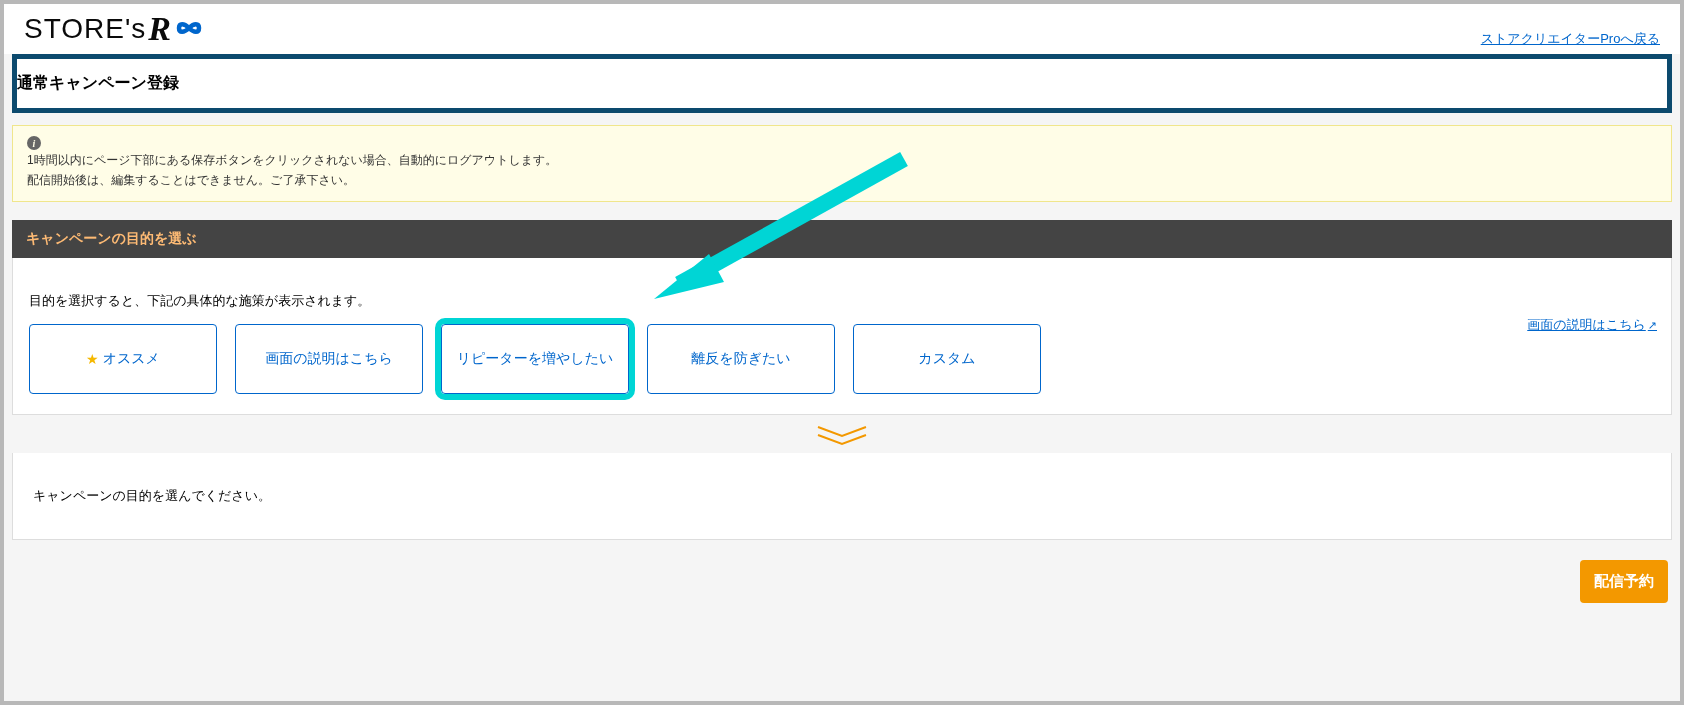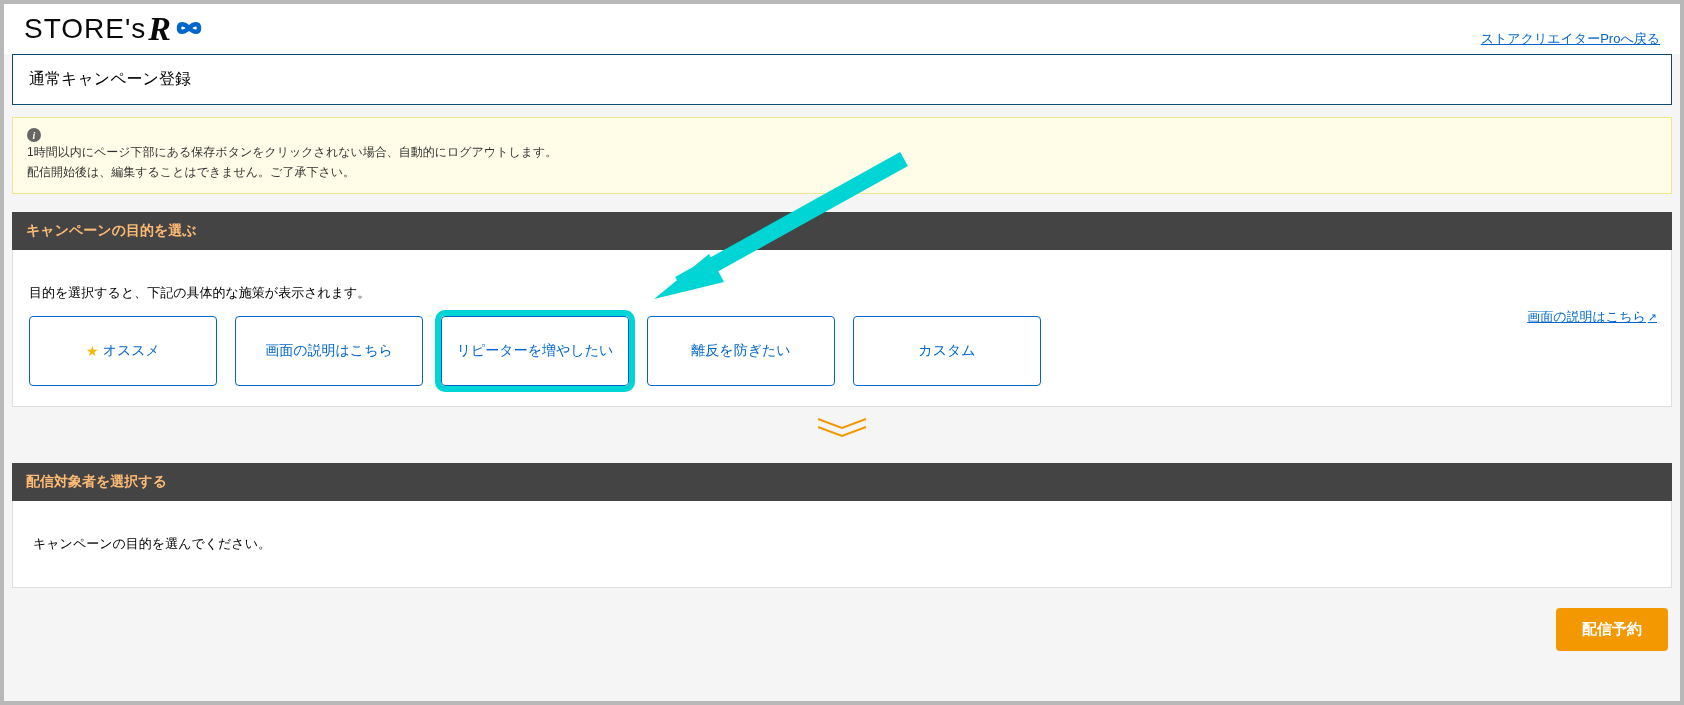--- a/index.html
+++ b/index.html
@@ -55,25 +55,25 @@
       margin-left: -3px;
     }
     .header-link {
       color: #0066cc;
       text-decoration: underline;
       font-size: 13px;
       margin-top: 18px;
     }
     .page-title-bar {
       background: #fff;
-      border: 1px solid #0c4a6e;
+      border: 5px solid #0c4a6e;
       margin: 0 8px;
-      padding: 14px 16px;
+      padding: 14px 0;
       font-size: 16px;
-      font-weight: normal;
+      font-weight: bold;
     }
     .warning-box {
       background: #fffde7;
       border: 1px solid #f0e68c;
       margin: 12px 8px 0 8px;
       padding: 10px 14px;
       font-size: 12px;
       line-height: 1.7;
       color: #333;
     }
@@ -177,21 +177,21 @@
     .footer-area {
       display: flex;
       justify-content: flex-end;
       padding: 20px 12px;
     }
     .btn-primary {
       background: #f39800;
       color: #fff;
       border: none;
       border-radius: 4px;
-      padding: 12px 26px;
+      padding: 12px 14px;
       font-size: 15px;
       font-weight: bold;
       cursor: pointer;
     }
     .annotation-arrow {
       position: absolute;
       pointer-events: none;
       z-index: 100;
     }
   </style>
@@ -250,21 +250,20 @@
       </div>
   </div>
 
   <div class="chevron-separator">
     <svg width="60" height="22" viewBox="0 0 60 22">
       <path d="M 6 2 L 30 11 L 54 2" fill="none" stroke="#f39800" stroke-width="2"></path>
       <path d="M 6 10 L 30 19 L 54 10" fill="none" stroke="#f39800" stroke-width="2"></path>
     </svg>
   </div>
 
-  <div class="section-header-dark">配信対象者を選択する</div>
   <div class="section-body-plain">
     <span>キャンペーンの目的を選んでください。</span>
   </div>
 
   <div class="footer-area">
     <button class="btn-primary">配信予約</button>
   </div>
 
   <svg class="annotation-arrow" style="left:630px; top:140px;" width="290" height="170" viewBox="0 0 290 170">
     <defs>

